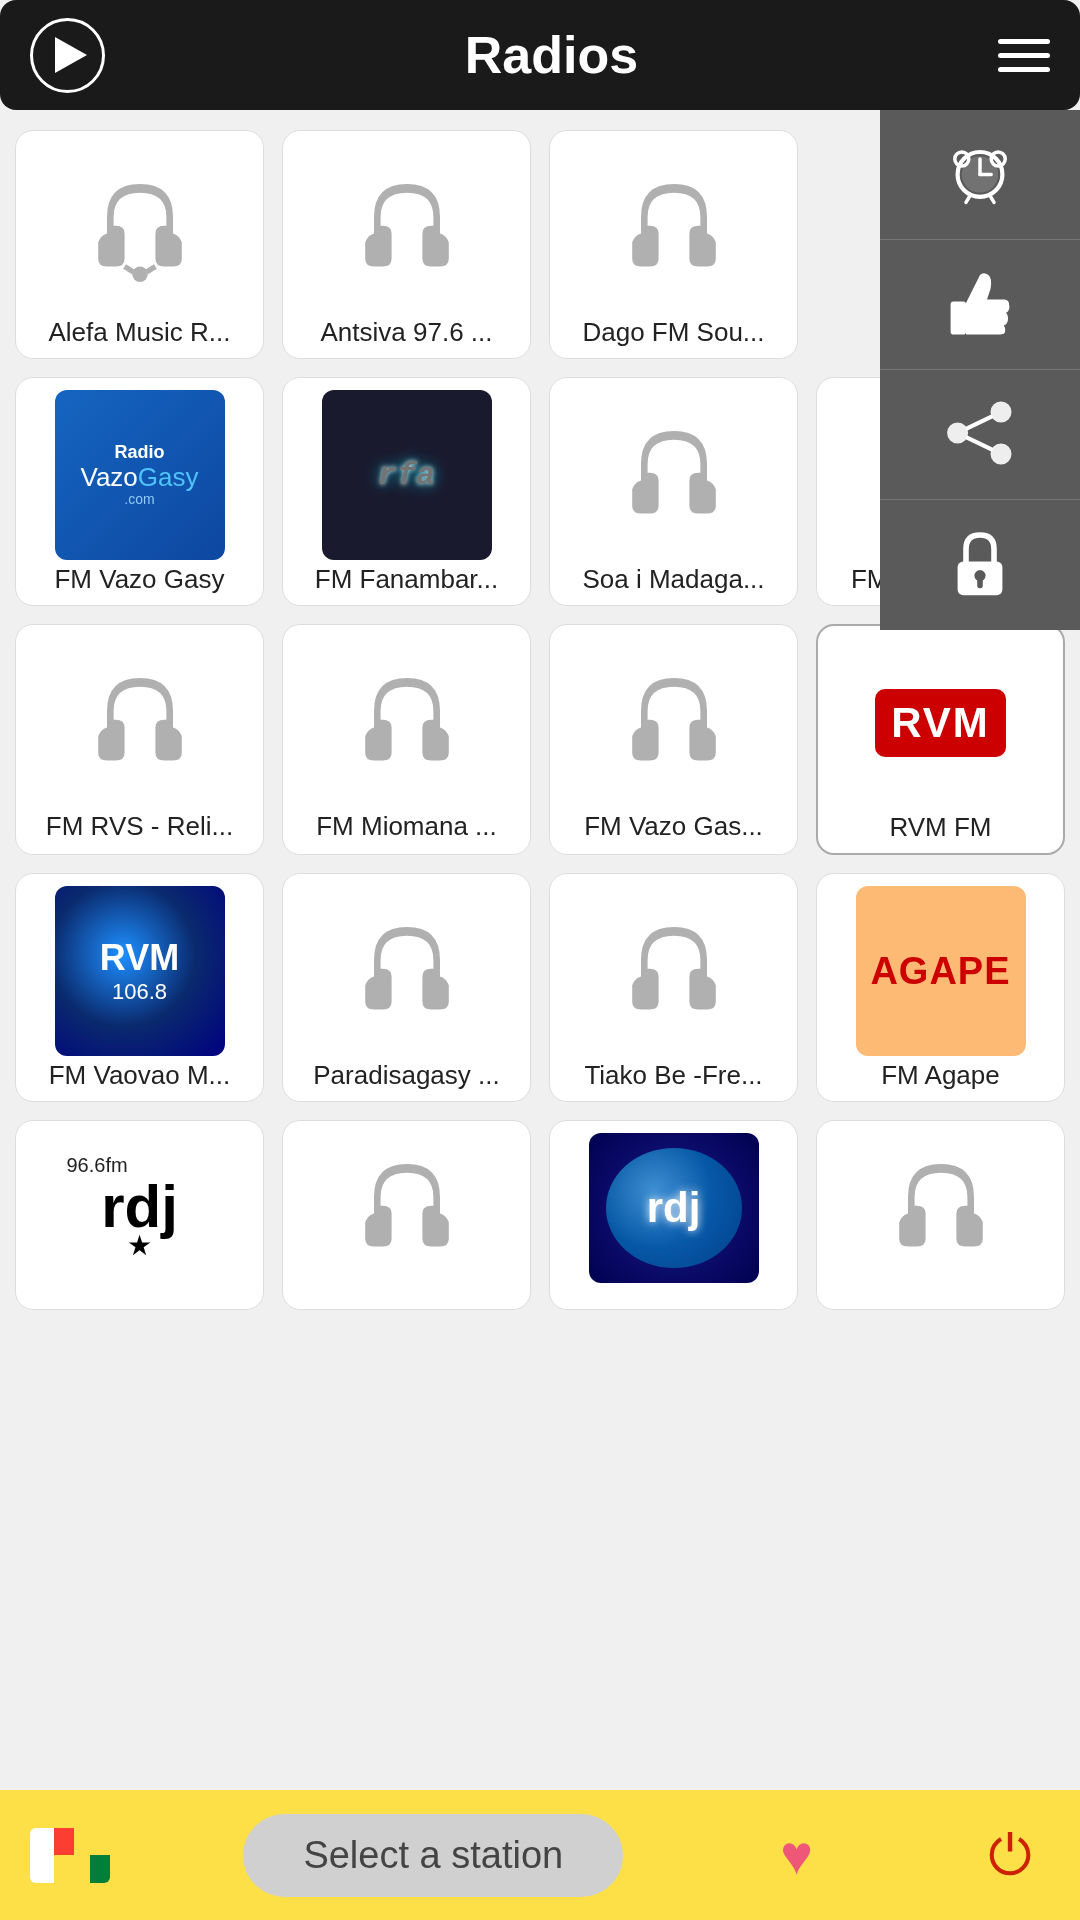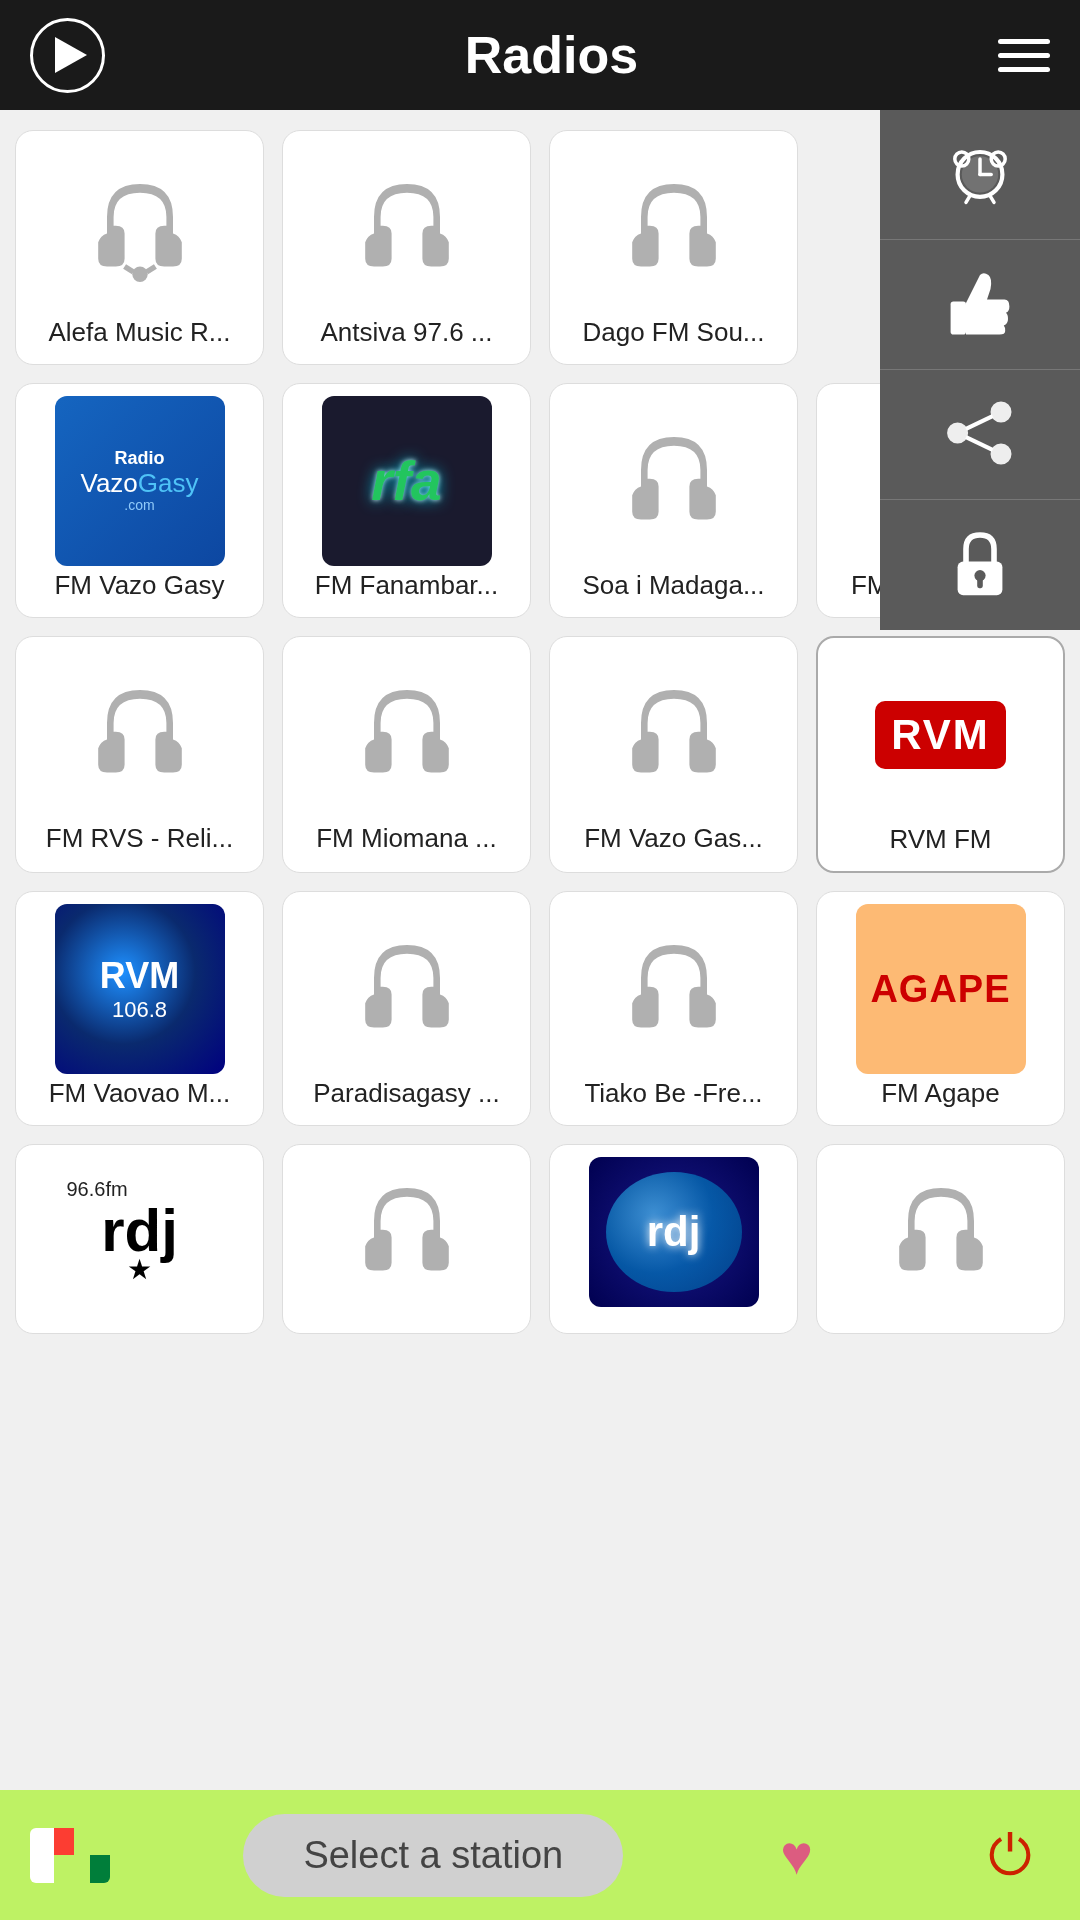--- a/index.html
+++ b/index.html
@@ -16,20 +16,21 @@
     .header {
       width: 100%;
       height: 110px;
       background: #1a1a1a;
       display: flex;
       align-items: center;
       justify-content: space-between;
       padding: 0 30px;
       position: relative;
       z-index: 10;
+      border-radius: 16px;
     }
     .play-btn {
       width: 75px;
       height: 75px;
       border-radius: 50%;
       border: 3px solid #fff;
       display: flex;
       align-items: center;
       justify-content: center;
       cursor: pointer;
@@ -94,21 +95,21 @@
       gap: 18px;
       overflow: hidden;
     }
     .radio-card {
       background: #fff;
       border-radius: 18px;
       border: 1.5px solid #ddd;
       display: flex;
       flex-direction: column;
       align-items: center;
-      padding: 12px 8px 16px;
+      padding: 12px 8px 10px;
       cursor: pointer;
     }
     .radio-card.highlighted {
       border: 2.5px solid #aaa;
     }
     .radio-img {
       width: 170px;
       height: 170px;
       display: flex;
       align-items: center;
@@ -147,25 +148,26 @@
     .logo-rfa {
       background: #1a1a2e;
       width: 100%;
       height: 100%;
       display: flex;
       align-items: center;
       justify-content: center;
       border-radius: 8px;
     }
     .logo-rfa-text {
-      font-size: 55px;
+      font-size: 32px;
       font-weight: bold;
-      color: #22c55e;
+      color: #737373;
       font-style: italic;
       text-shadow: 0 0 15px #00bcd4, 0 0 5px #fff;
+      font-family: Liberation Mono, monospace;
     }
 
     .logo-rvm {
       background: #fff;
       width: 100%;
       height: 100%;
       display: flex;
       align-items: center;
       justify-content: center;
       border-radius: 8px;
@@ -260,21 +262,21 @@
       text-shadow: 0 0 10px #fff;
     }
 
     
     .bottom-bar {
       position: absolute;
       bottom: 0;
       left: 0;
       width: 100%;
       height: 130px;
-      background: #bef264;
+      background: #fde047;
       display: flex;
       align-items: center;
       justify-content: space-between;
       padding: 0 30px;
       margin-top: 23px;
     }
     .flag {
       width: 80px;
       height: 55px;
       border-radius: 6px;

